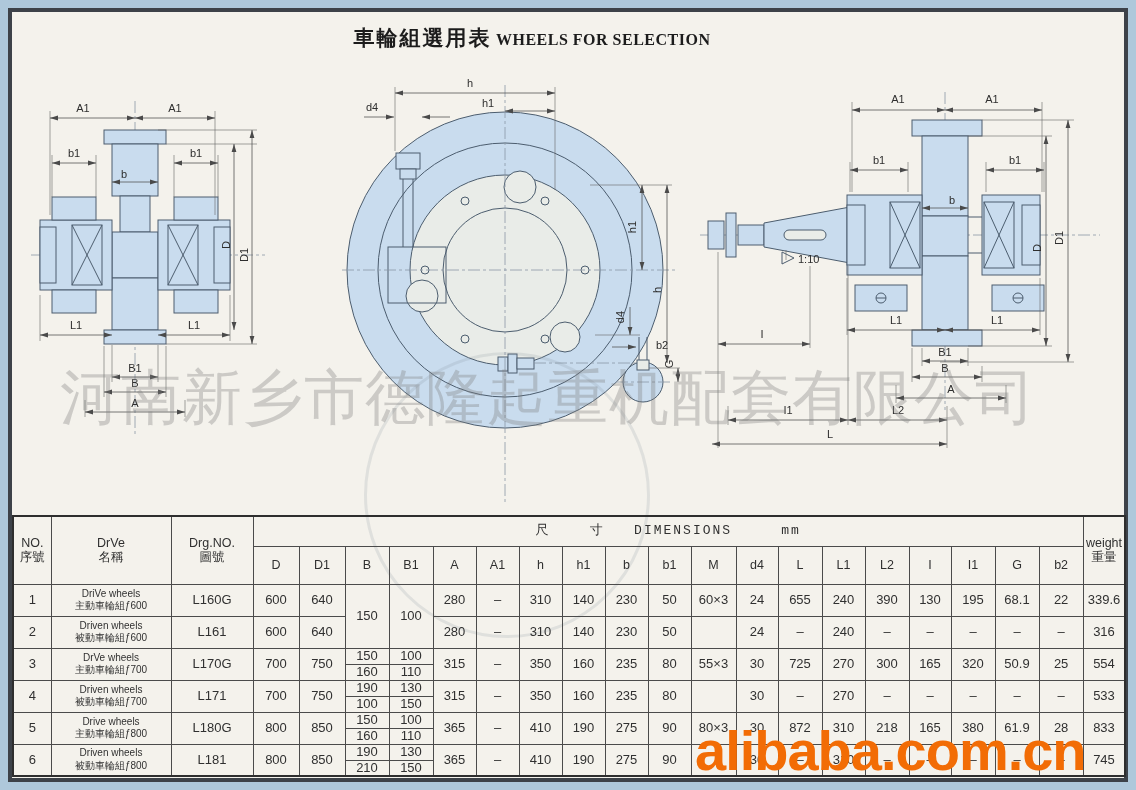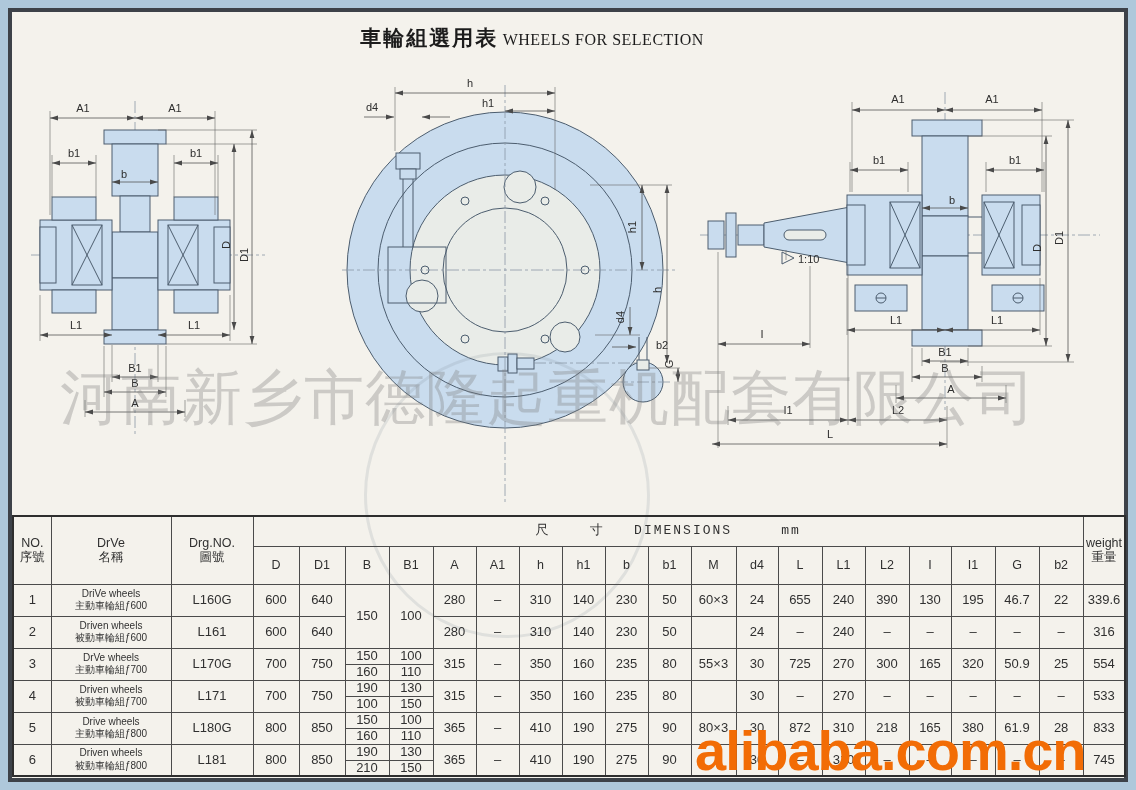--- a/index.html
+++ b/index.html
@@ -9,21 +9,21 @@
   }
   .page {
     position:absolute; left:8px; top:8px; width:1112px; height:766px;
     border:4px solid #3d4249; background:#f4f2ec;
   }
   .title {
     position:absolute; left:300px; top:12px; width:440px; text-align:center;
     color:#1c1c1c; white-space:nowrap; z-index:3;
   }
   .title .zh { font-size:21px; font-weight:bold; letter-spacing:2px;font-family:Liberation Mono, monospace; }
-  .title .en { font-size:16px; font-weight:normal; font-family:"Liberation Serif",serif; letter-spacing:.5px; }
+  .title .en { font-size:16px; font-weight:bold; font-family:"Liberation Serif",serif; letter-spacing:.5px; }
   svg.draw { position:absolute; z-index:1; }
   .stamp {
     position:absolute; left:352px; top:340px; width:280px; height:280px;
     border:3px solid rgba(120,130,140,.16); border-radius:50%; z-index:2;
   }
   .wm-company {
     position:absolute; left:48px; top:346px; z-index:6;
     font-family:"DejaVu Serif",serif; font-size:60px; font-weight:500;
     color:rgba(125,125,125,.34); white-space:nowrap; letter-spacing:1px;
   }
@@ -425,21 +425,21 @@
         <td>140</td>
         <td>230</td>
         <td>50</td>
         <td>60×3</td>
         <td>24</td>
         <td>655</td>
         <td>240</td>
         <td>390</td>
         <td>130</td>
         <td>195</td>
-        <td>46.7</td>
+        <td>68.1</td>
         <td>22</td>
         <td>339.6</td>
       </tr>
       <tr class="fr">
         <td>2</td>
         <td>
           <div class="item-en">Driven wheels</div>
           <div class="item-zh">被動車輪組ƒ600</div>
         </td>
         <td>L161</td>

